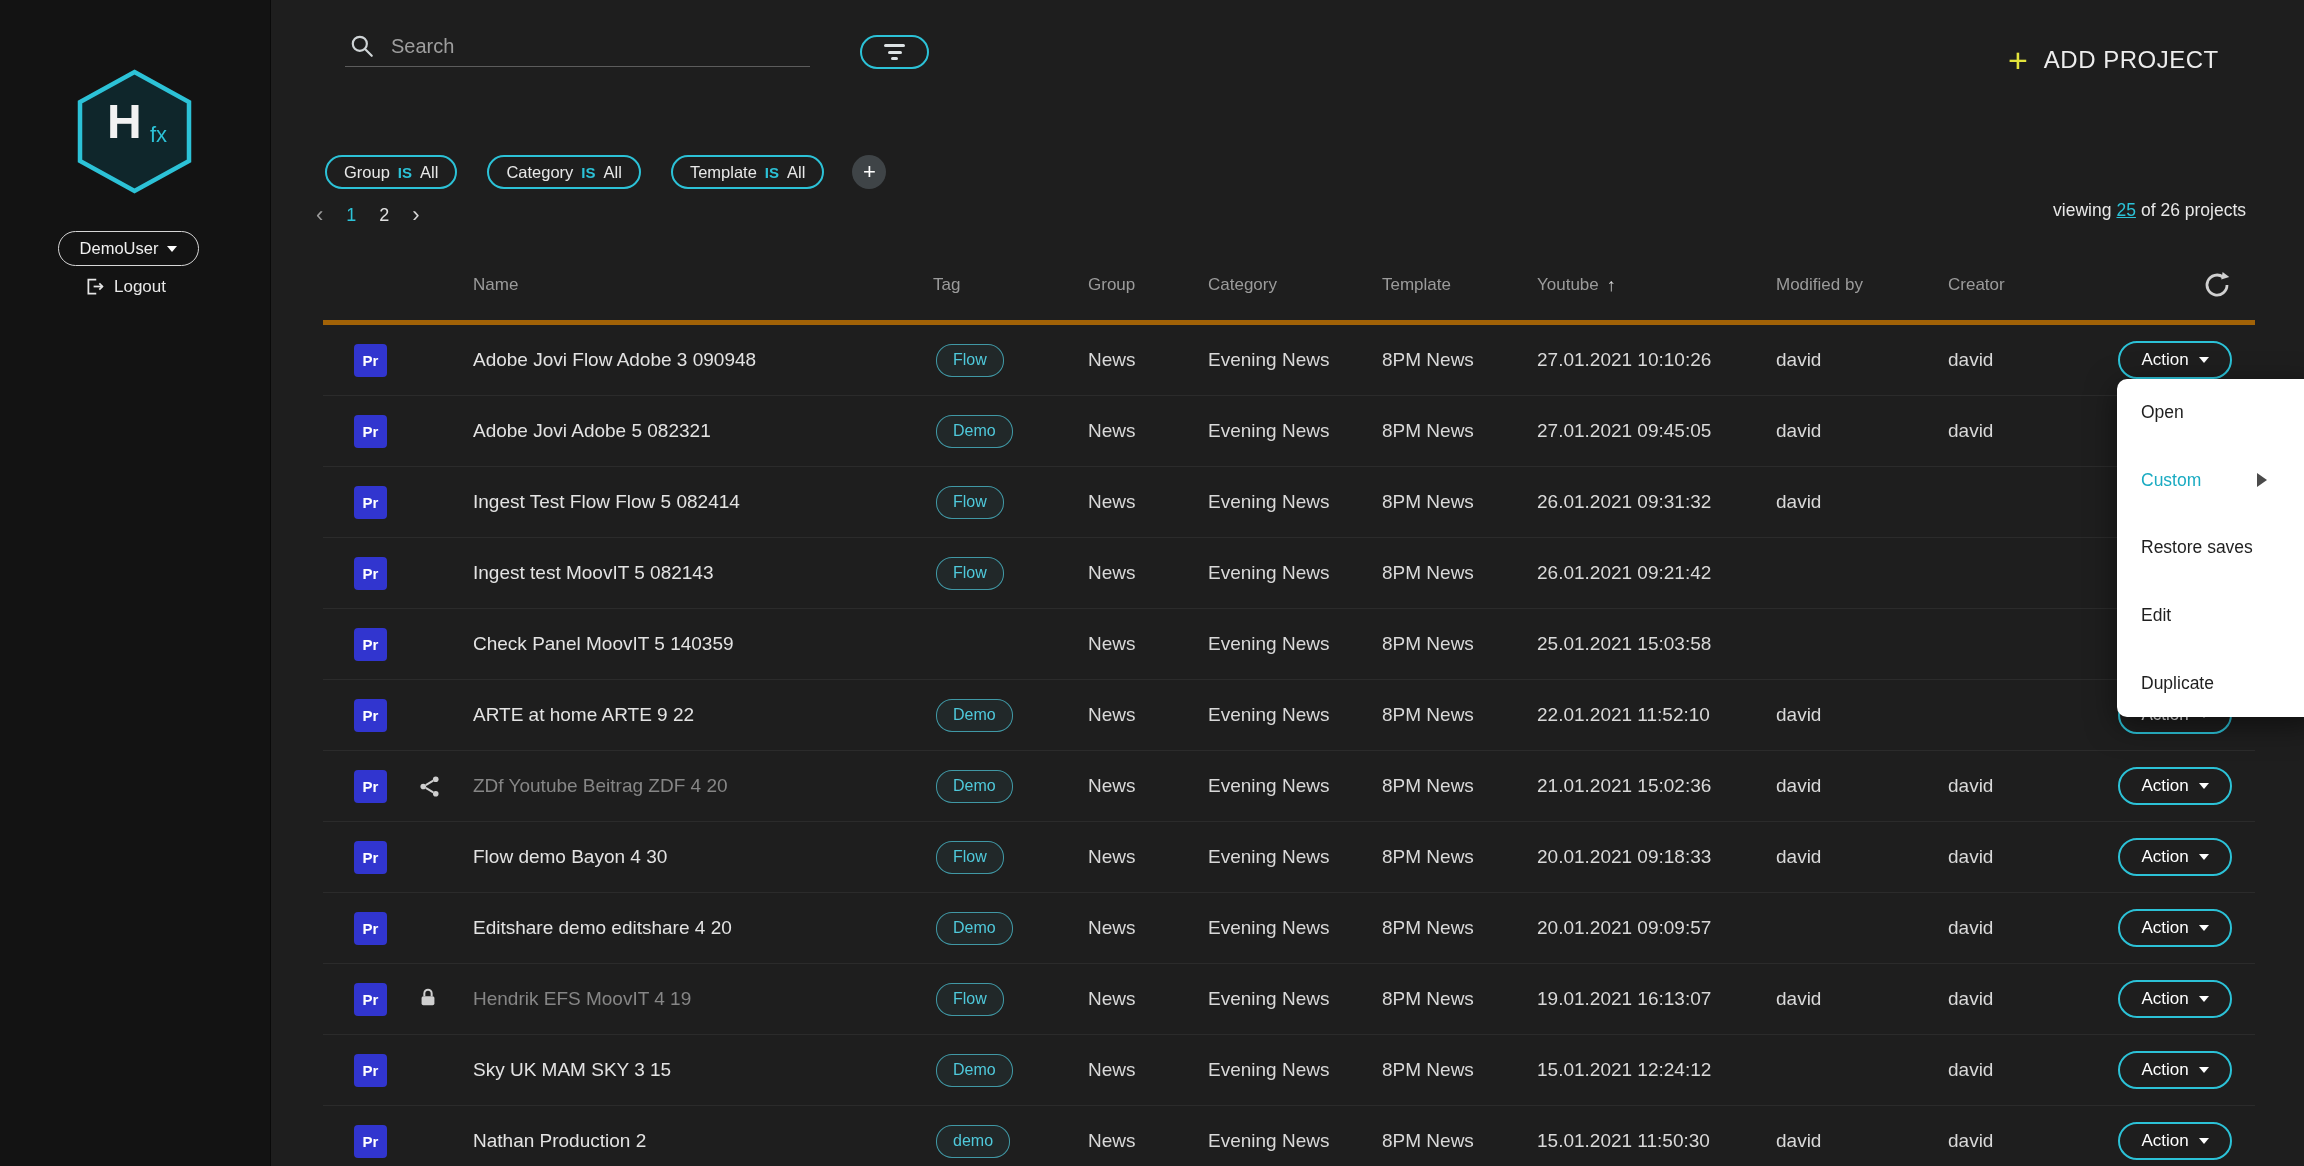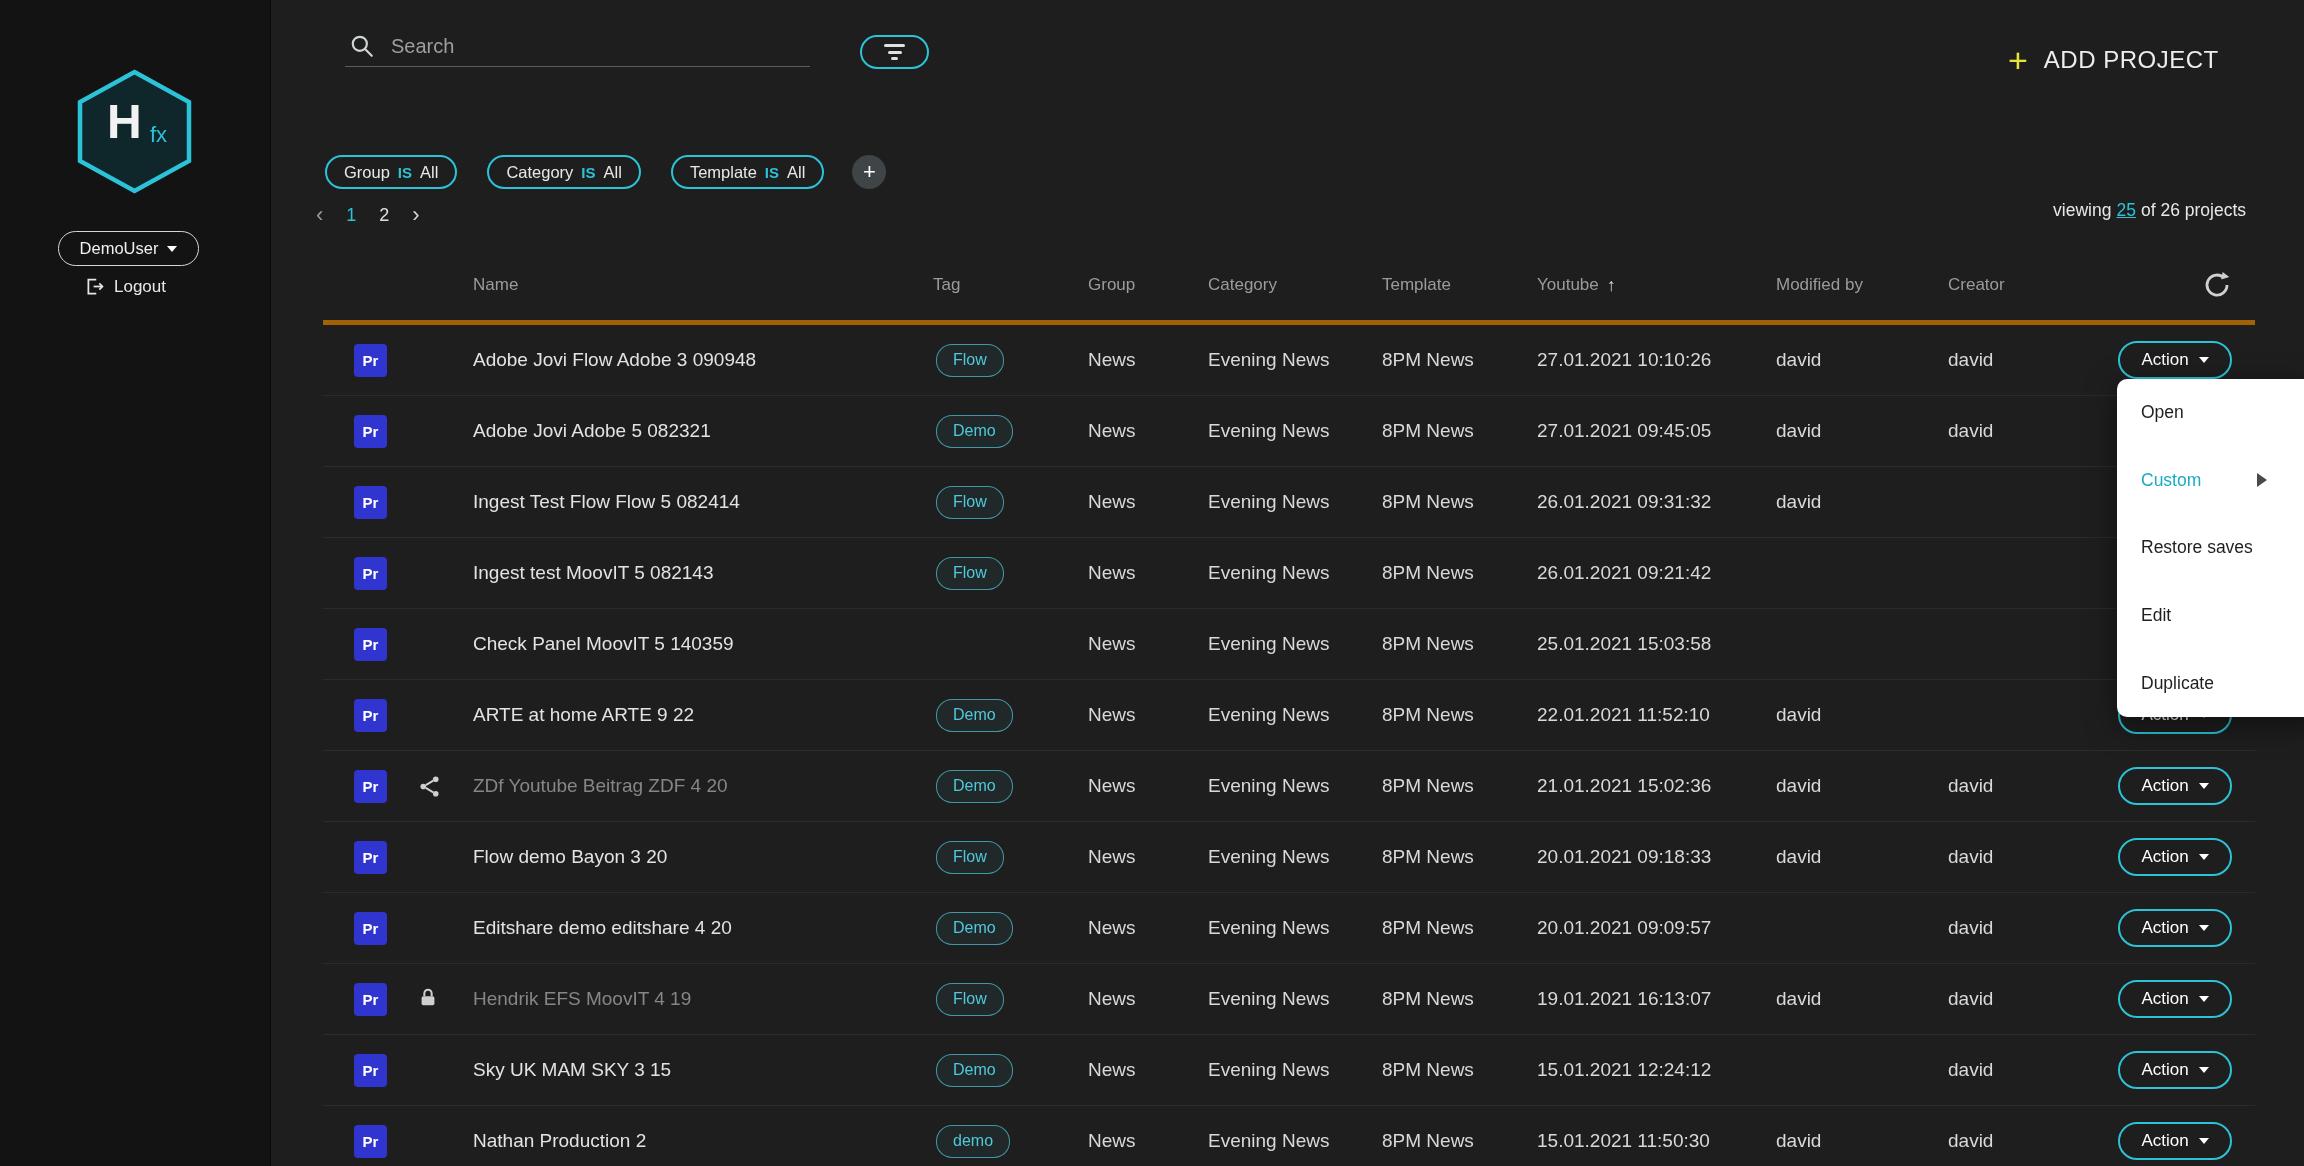--- a/index.html
+++ b/index.html
@@ -350,21 +350,21 @@
             <button class="action-btn">
               <span>Action</span>
               <span class="caret"></span>
             </button>
           </div>
         </div>
         <div class="row">
           <div class="col cell-icons" style="width: 150px;">
             <span class="pr-badge">Pr</span>
           </div>
-          <div class="col name" style="width: 460px;">Flow demo Bayon 3 20</div>
+          <div class="col name" style="width: 460px;">Flow demo Bayon 4 30</div>
           <div class="col" style="width: 155px;"><span class="tag-pill">Flow</span></div>
           <div class="col" style="width: 120px;">News</div>
           <div class="col" style="width: 174px;">Evening News</div>
           <div class="col" style="width: 155px;">8PM News</div>
           <div class="col" style="width: 239px;">20.01.2021 09:18:33</div>
           <div class="col" style="width: 172px;">david</div>
           <div class="col" style="width: 142px;">david</div>
           <div class="col" style="width: 165px;">
             <button class="action-btn">
               <span>Action</span>

